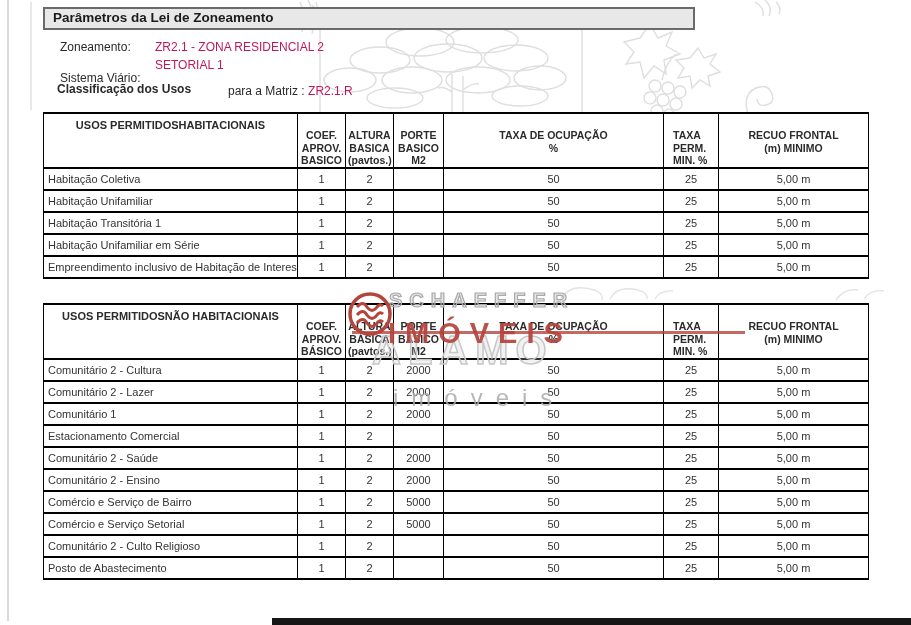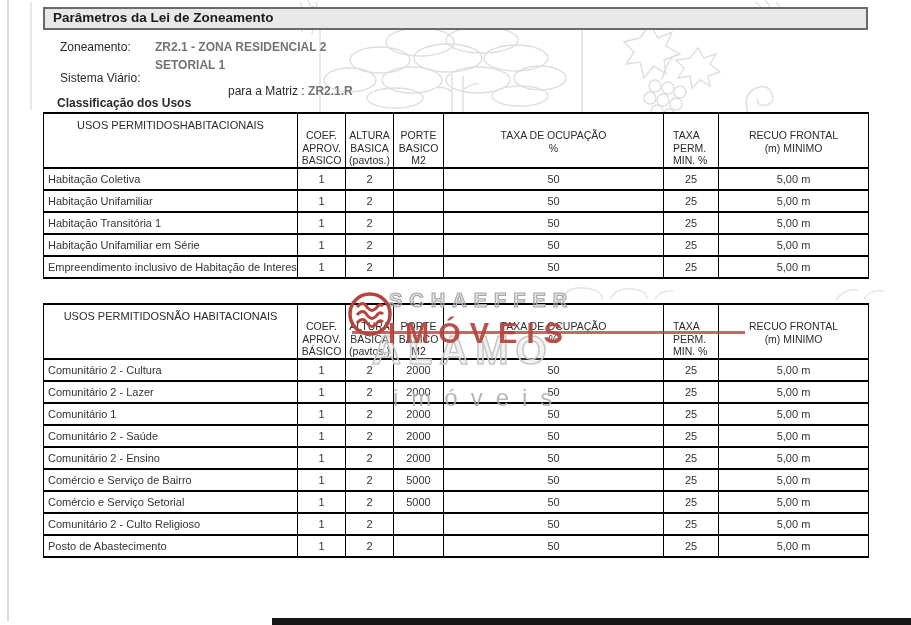--- a/index.html
+++ b/index.html
@@ -2,39 +2,39 @@
 <html><head>
 <meta charset="utf-8">
 <style>
   html,body{margin:0;padding:0;background:#fff;}
   .screen{position:relative;width:911px;height:625px;background:#ffffff;overflow:hidden;
           font-family:"Liberation Sans", sans-serif;color:#222;}
   .bg-art{position:absolute;left:0;top:0;z-index:0;pointer-events:none;}
   .left-rule{position:absolute;left:7px;top:0;width:2px;height:621px;background:#dadada;z-index:1;}
 
   
-  .titlebar{position:absolute;left:43px;top:7px;width:825px;height:23px;box-sizing:border-box;
+  .titlebar{position:absolute;left:43px;top:7px;width:652px;height:23px;box-sizing:border-box;
             background:#e8e8e8;border:2px solid #6a6a6a;z-index:2;
             font-weight:bold;font-size:13.5px;color:#1b1b1b;line-height:18px;padding-left:8px;}
 
   
   .lab{position:absolute;z-index:2;font-size:12px;color:#2a2a2a;white-space:nowrap;}
-  .b{font-weight:bold;color:#737373;}
+  .b{font-weight:normal;color:#be185d;}
   .pos-zone-l{left:60px;top:40px;}   .pos-zone-v{left:155px;top:40px;}
   .pos-sist-l{left:60px;top:71px;}   .pos-sist-v{left:155px;top:58px;}
-  .pos-class{left:57px;top:96px;font-weight:bold;}
+  .pos-class{left:57px;top:82px;font-weight:bold;}
   .pos-matriz{left:228px;top:84px;font-size:12px;}
 
   
   .ztable{position:absolute;left:43px;z-index:2;border-collapse:collapse;table-layout:fixed;
           width:825px;background:#fff;}
   .t1{top:112px;} .t2{top:303px;}
   .ztable th,.ztable td{border-left:1px solid #000;border-right:1px solid #000;
           border-top:2px solid #000;border-bottom:2px solid #000;overflow:hidden;}
-  .ztable th{font-size:10.5px;font-weight:normal;color:#2b2b2b;vertical-align:top;
+  .ztable th{font-size:10.5px;font-weight:bold;color:#2b2b2b;vertical-align:top;
           padding:15px 2px 0 2px;white-space:pre-line;line-height:1.2;height:36px;text-align:center;}
   .ztable th.h-uso{vertical-align:top;padding-top:5px;font-size:11px;}
   .ztable th.h-perm{text-align:left;padding-left:9px;}
   .ztable td{font-size:11px;color:#333;height:20px;vertical-align:middle;padding:0 3px;}
   .ztable td.uso{text-align:left;padding-left:4px;white-space:nowrap;}
   .ztable td.c{text-align:center;}
   col.w-uso{width:254px;} col.w-coef{width:48px;} col.w-alt{width:48px;} col.w-porte{width:50px;}
   col.w-taxa{width:220px;} col.w-perm{width:55px;} col.w-recuo{width:150px;}
 
   
@@ -254,20 +254,29 @@
         <tr>
           <td class="uso">Comunitário 1</td>
           <td class="c">1</td>
           <td class="c">2</td>
           <td class="c">2000</td>
           <td class="c">50</td>
           <td class="c">25</td>
           <td class="c">5,00 m</td>
         </tr>
 
+        <tr>
+          <td class="uso">Estacionamento Comercial</td>
+          <td class="c">1</td>
+          <td class="c">2</td>
+          <td class="c"></td>
+          <td class="c">50</td>
+          <td class="c">25</td>
+          <td class="c">5,00 m</td>
+        </tr>
 
         <tr>
           <td class="uso">Comunitário 2 - Saúde</td>
           <td class="c">1</td>
           <td class="c">2</td>
           <td class="c">2000</td>
           <td class="c">50</td>
           <td class="c">25</td>
           <td class="c">5,00 m</td>
         </tr>

